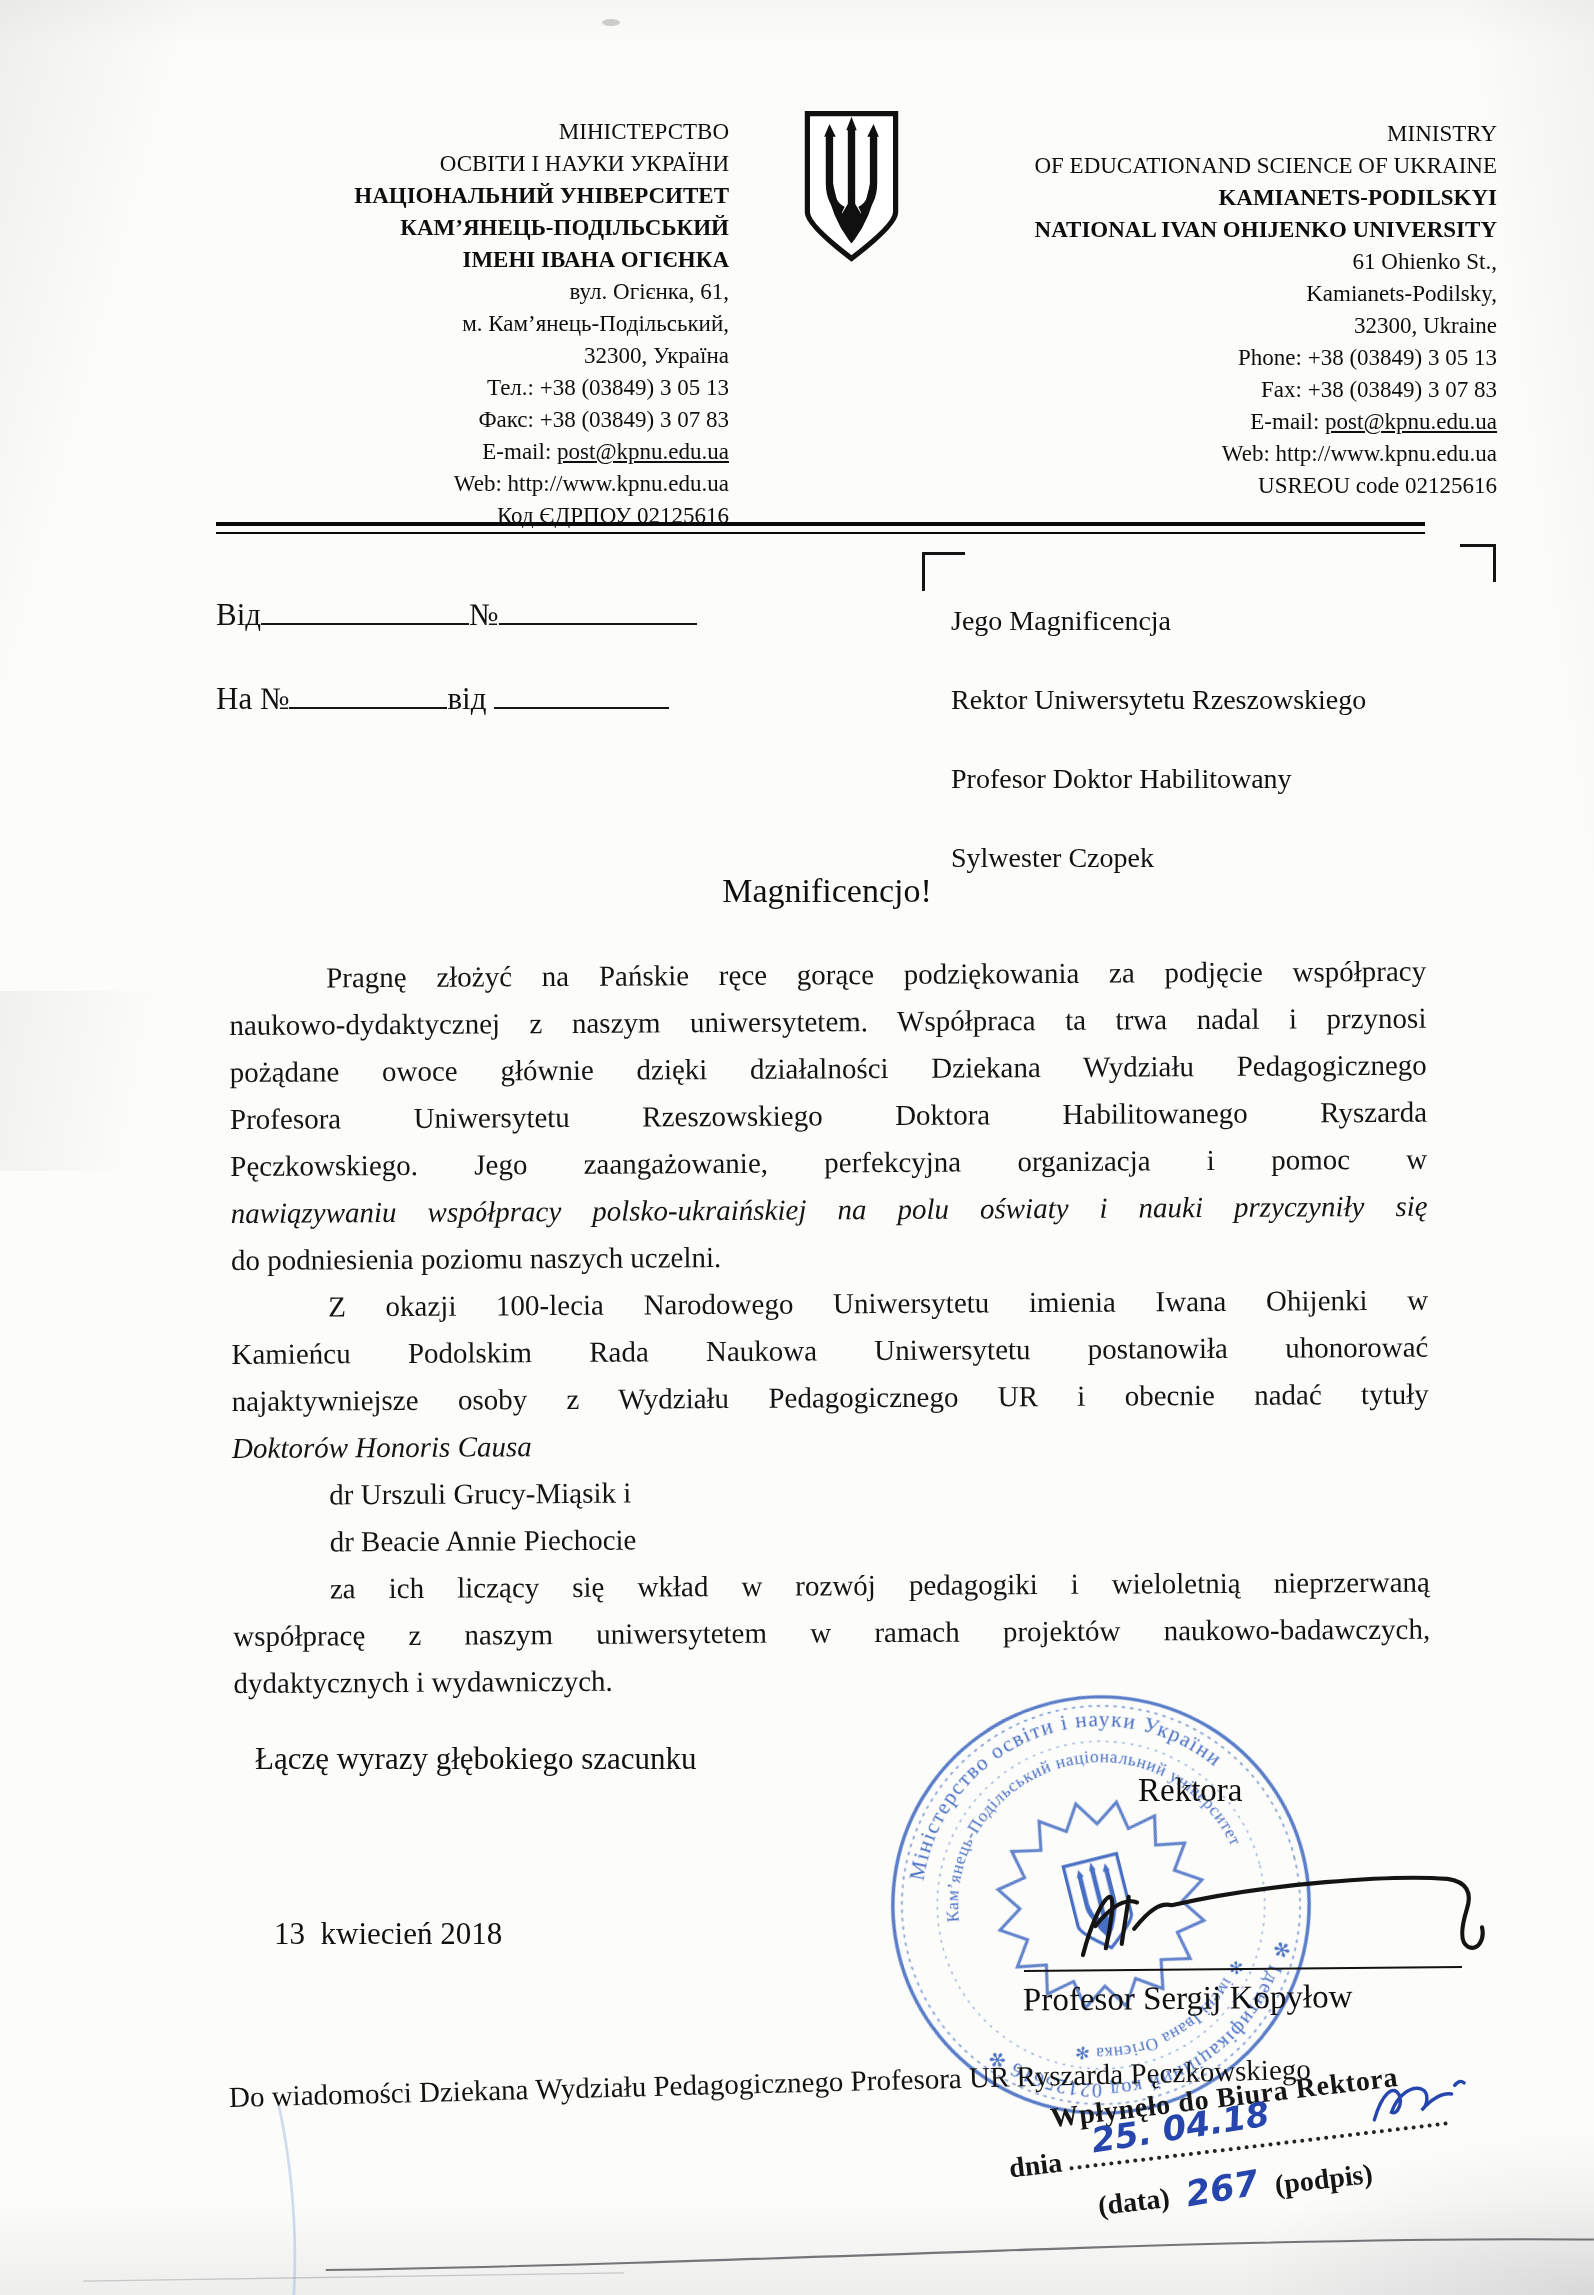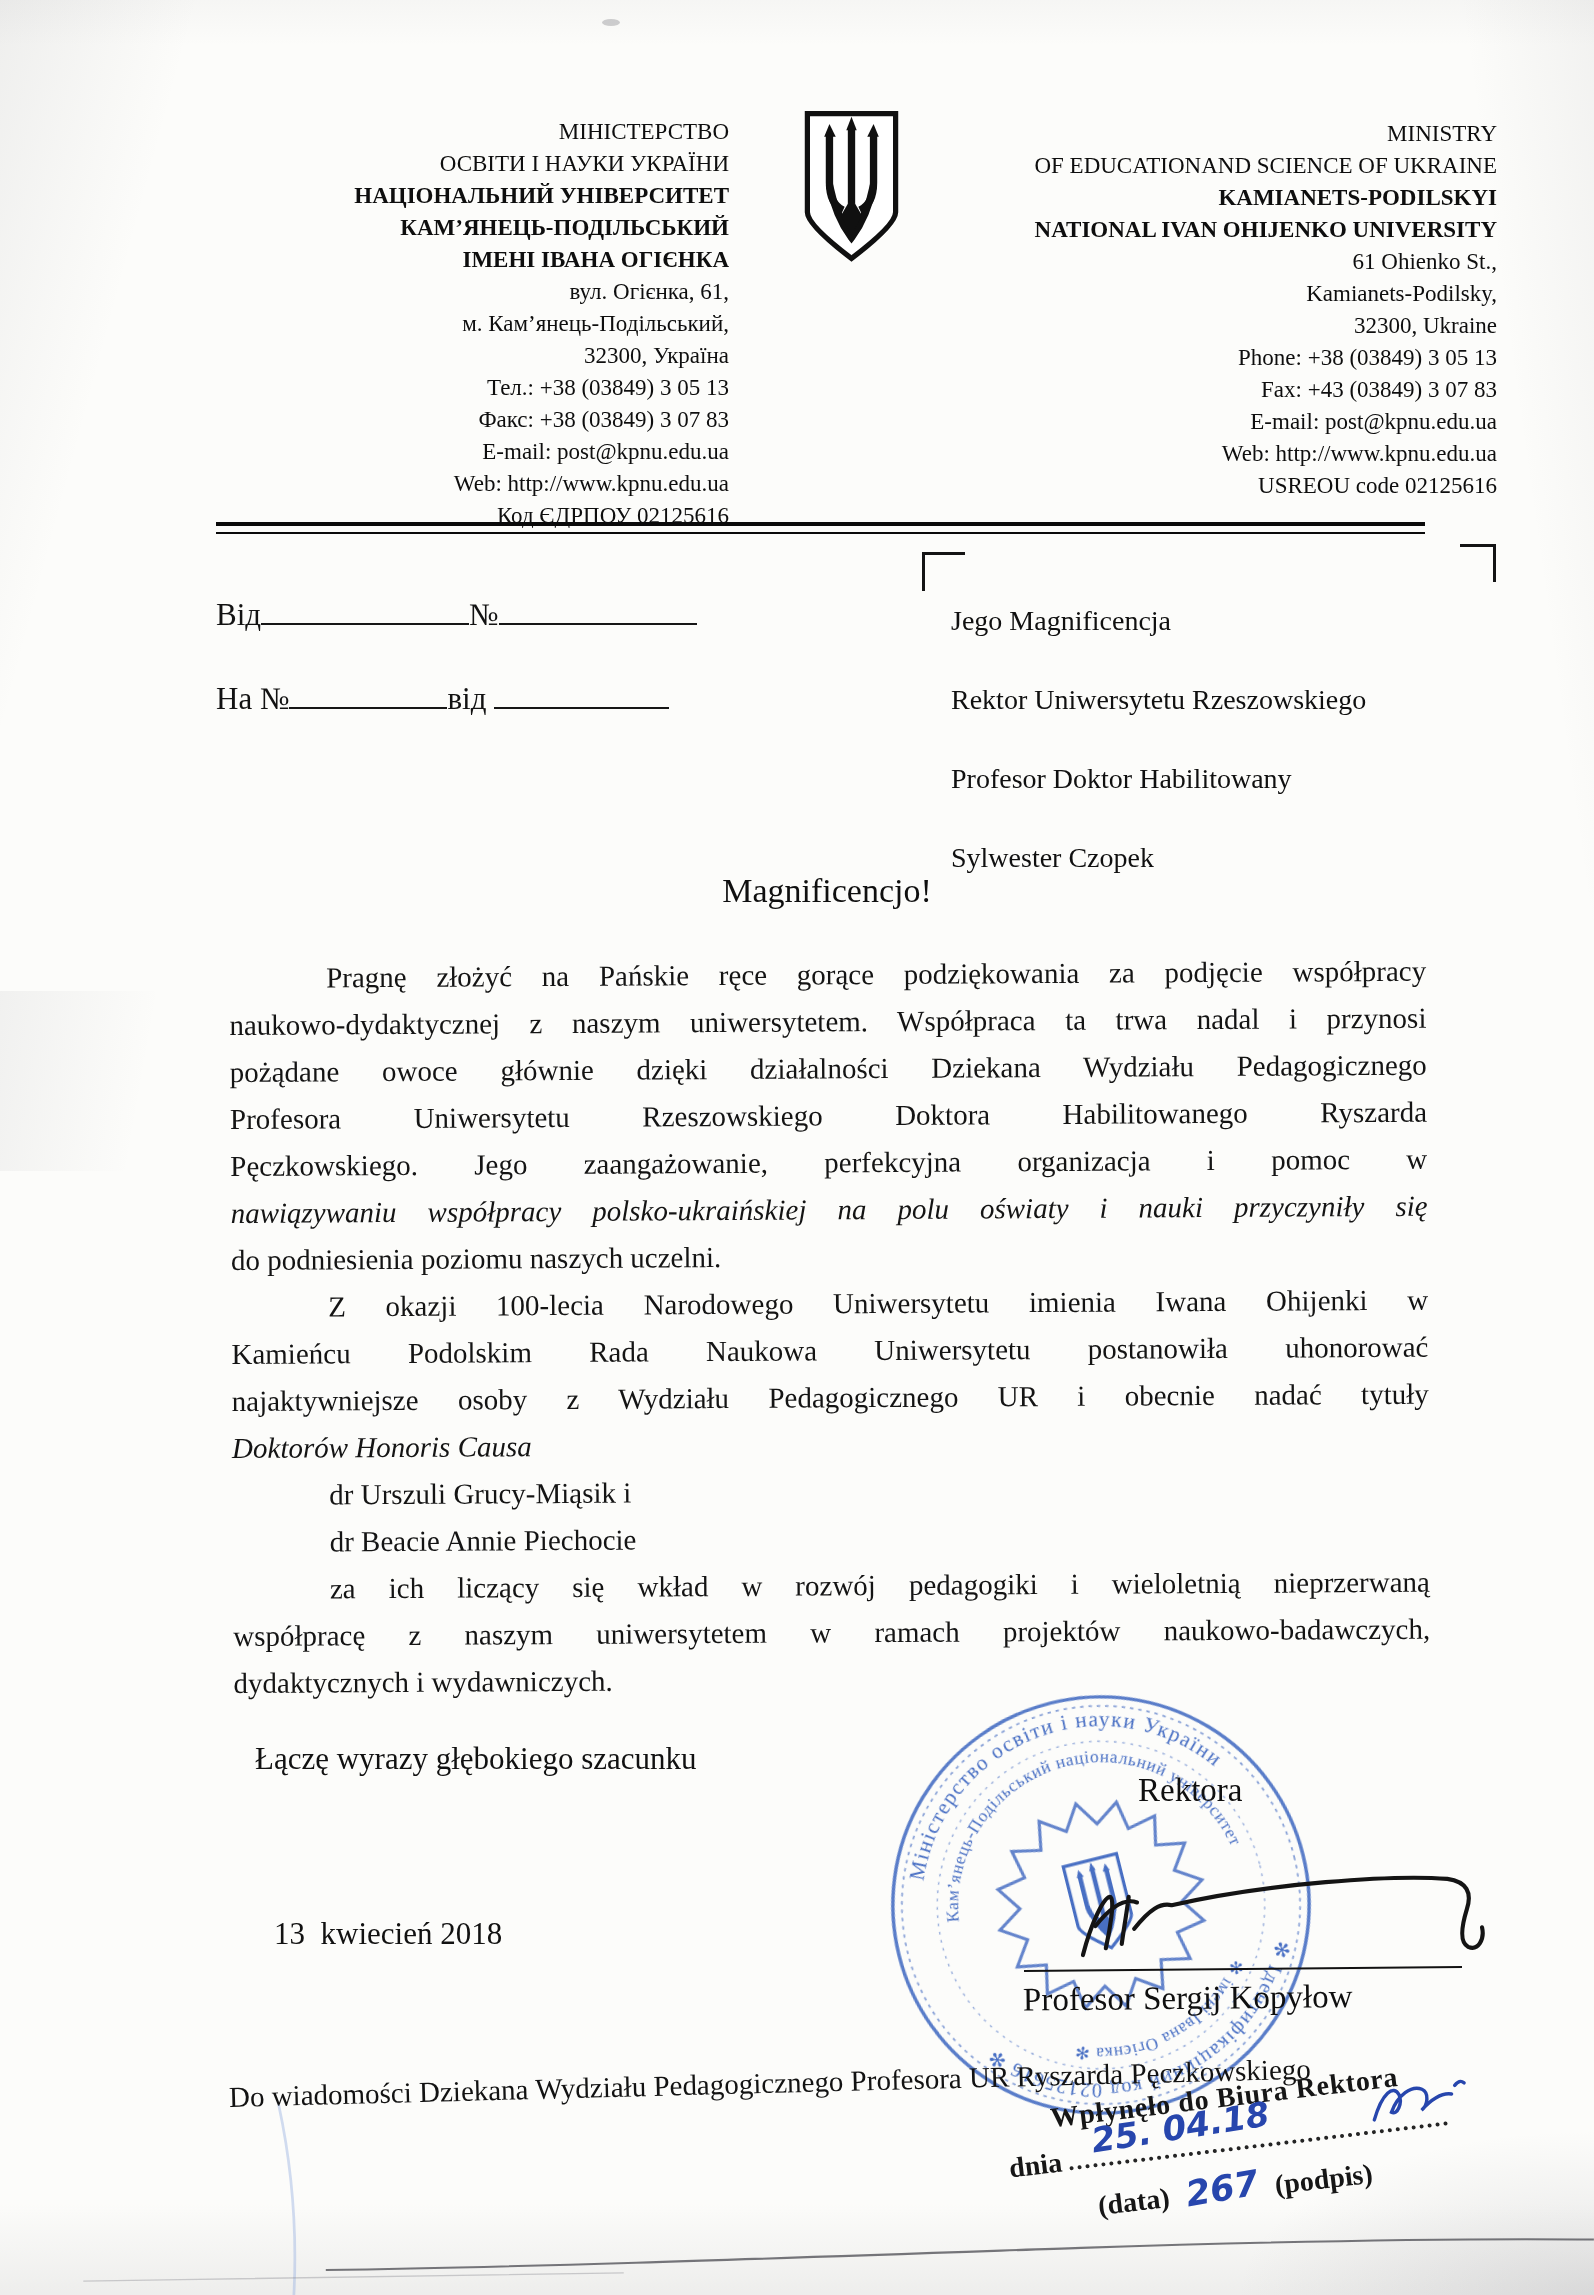--- a/index.html
+++ b/index.html
@@ -17,21 +17,21 @@
     background:linear-gradient(100deg, rgba(90,90,100,.07), rgba(90,90,100,0) 60%);}
   .shade-br{position:absolute;right:0;bottom:0;width:360px;height:166px;
     background:radial-gradient(ellipse at 100% 100%, rgba(120,120,128,.18), rgba(120,120,128,0) 70%);}
 
   
   .hdr-col{position:absolute;text-align:right;font-size:23px;line-height:32px;color:#0e0e0e;}
   .hdr-left{left:244px;top:116px;width:485px;}
   .hdr-right{left:936px;top:118px;width:561px;}
   .hline{white-space:nowrap;}
   .hb{font-weight:700;}
-  .hlink{}
+  .hlink{text-decoration:underline;}
   .emblem{position:absolute;left:799px;top:107px;width:105px;height:158px;color:#101010;}
 
   
   .rule{position:absolute;left:216px;top:522px;width:1209px;height:6.2px;
         border-top:4.9px solid #0a0a0a;border-bottom:2.8px solid #0a0a0a;}
 
   
   .refs{position:absolute;left:216px;top:595px;font-size:31px;color:#121212;font-family:Liberation Serif, serif;}
   .refrow{margin-bottom:46px;white-space:nowrap;}
   .uline{display:inline-block;border-bottom:2.8px solid #161616;height:28px;vertical-align:baseline;}
@@ -158,21 +158,21 @@
       <div class="hline hb"><span>NATIONAL IVAN OHIJENKO UNIVERSITY</span><span class="hlink"></span></div>
 
       <div class="hline"><span>61 Ohienko St.,</span><span class="hlink"></span></div>
 
       <div class="hline"><span>Kamianets-Podilsky,</span><span class="hlink"></span></div>
 
       <div class="hline"><span>32300, Ukraine</span><span class="hlink"></span></div>
 
       <div class="hline"><span>Phone: +38 (03849) 3 05 13</span><span class="hlink"></span></div>
 
-      <div class="hline"><span>Fax: +43 (03849) 3 07 83</span><span class="hlink"></span></div>
+      <div class="hline"><span>Fax: +38 (03849) 3 07 83</span><span class="hlink"></span></div>
 
       <div class="hline"><span>E-mail: </span><span class="hlink">post@kpnu.edu.ua</span></div>
 
       <div class="hline"><span>Web: http://www.kpnu.edu.ua</span><span class="hlink"></span></div>
 
       <div class="hline"><span>USREOU code 02125616</span><span class="hlink"></span></div>
     </div>
 
   <div class="rule"></div>
 

